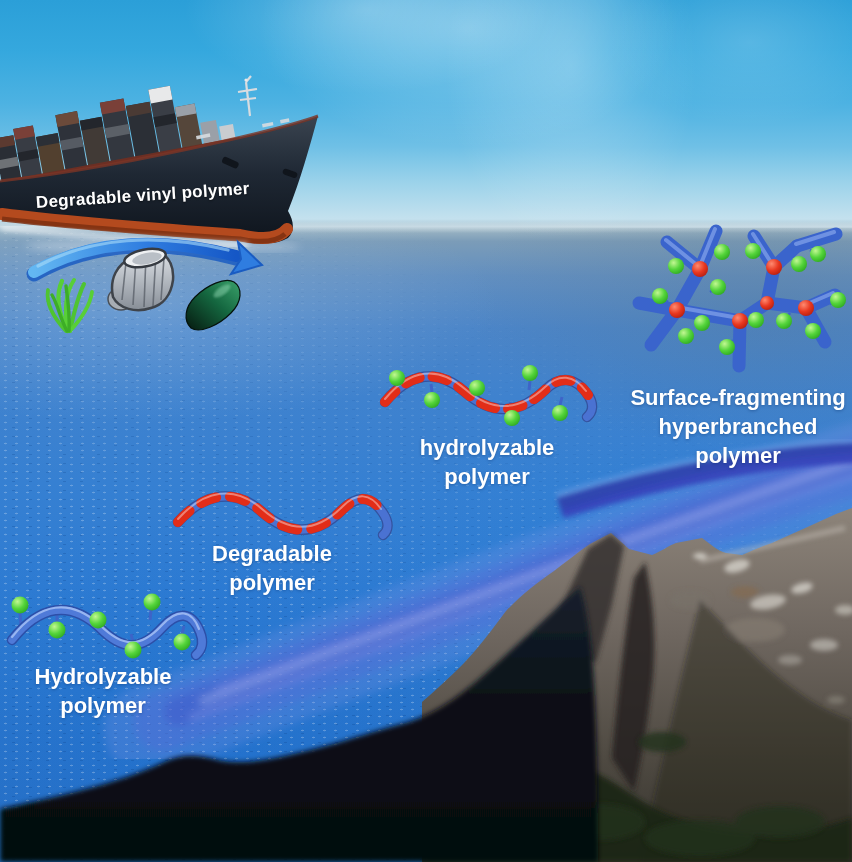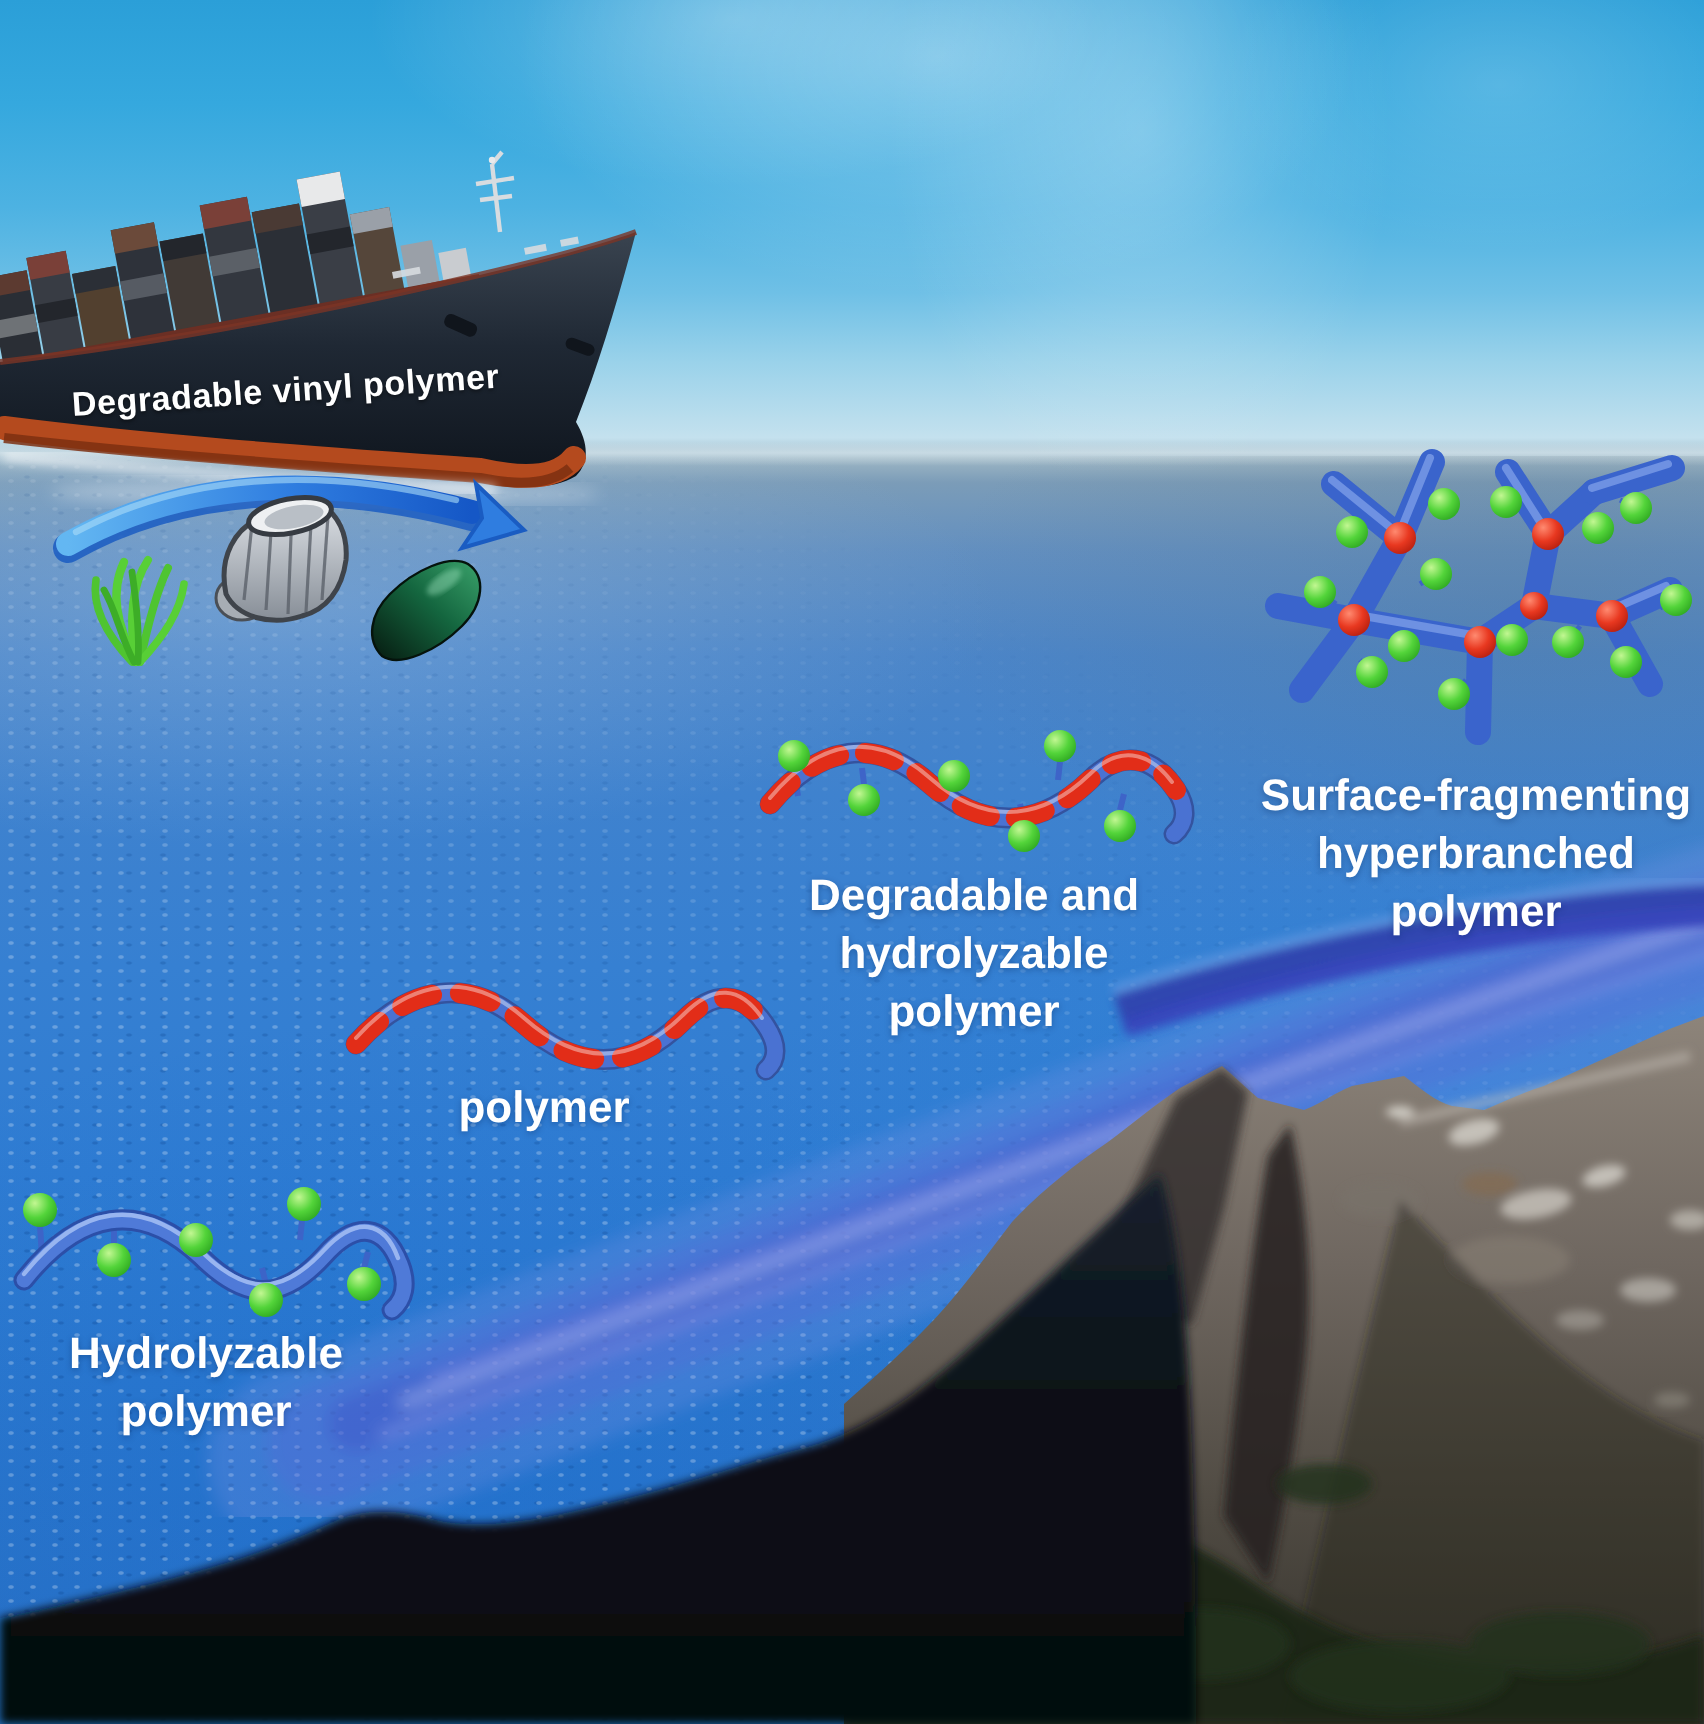--- a/index.html
+++ b/index.html
@@ -392,24 +392,24 @@
              C 428,718 456,700 486,673 C 514,648 542,622 564,601 L 580,587 C 592,628 598,688 598,862 L 0,862 Z" fill="url(#silG)"></path>
   </svg>
 
   <div class="hull-text">Degradable vinyl polymer</div>
 
   <div class="fig-label lbl-hydrolyzable">
     <span class="line">Hydrolyzable</span>
     <span class="line">polymer</span>
   </div>
   <div class="fig-label lbl-degradable">
+    <span class="line">Degradable</span>
     <span class="line">polymer</span>
   </div>
   <div class="fig-label lbl-deg-hydro">
-    <span class="line">Degradable and</span>
     <span class="line">hydrolyzable</span>
     <span class="line">polymer</span>
   </div>
   <div class="fig-label lbl-hyper">
     <span class="line">Surface-fragmenting</span>
     <span class="line">hyperbranched</span>
     <span class="line">polymer</span>
   </div>
 </div>
 

